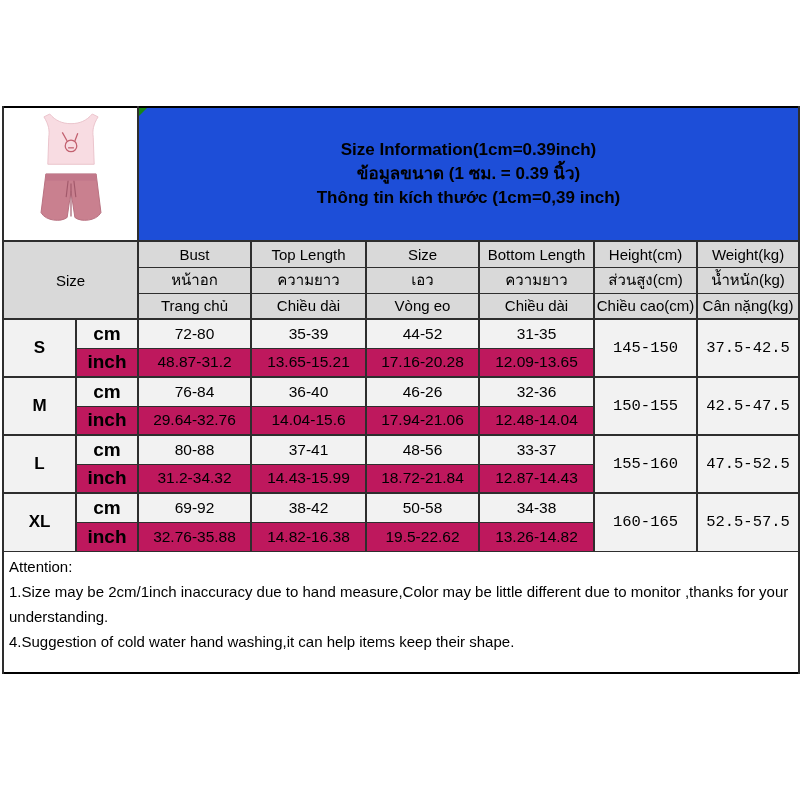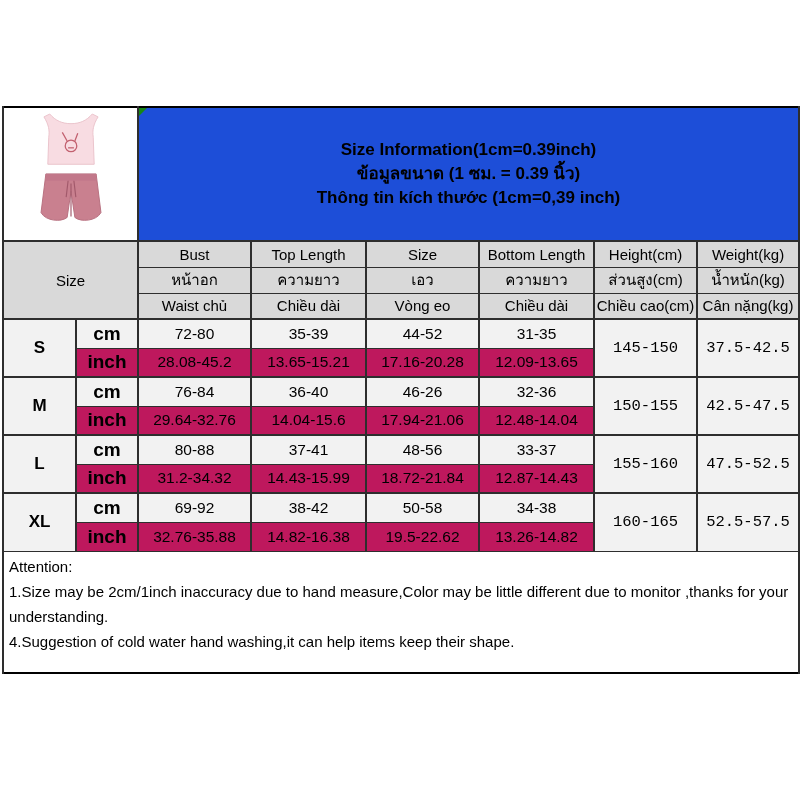--- a/index.html
+++ b/index.html
@@ -106,41 +106,41 @@
       </tr>
       <tr class="hdr">
         <td>หน้าอก</td>
         <td>ความยาว</td>
         <td>เอว</td>
         <td>ความยาว</td>
         <td>ส่วนสูง(cm)</td>
         <td>น้ำหนัก(kg)</td>
       </tr>
       <tr class="hdr">
-        <td>Waist chủ</td>
+        <td>Trang chủ</td>
         <td>Chiều dài</td>
         <td>Vòng eo</td>
         <td>Chiều dài</td>
         <td>Chiều cao(cm)</td>
         <td>Cân nặng(kg)</td>
       </tr>
 
       <tr class="data cm-row group-start">
         <td class="size-cell" rowspan="2">S</td>
         <td class="unit">cm</td>
         <td>72-80</td>
         <td>35-39</td>
         <td>44-52</td>
         <td>31-35</td>
         <td class="hw" rowspan="2">145-150</td>
         <td class="hw" rowspan="2">37.5-42.5</td>
       </tr>
       <tr class="data inch-row">
         <td class="unit">inch</td>
-        <td>28.08-45.2</td>
+        <td>48.87-31.2</td>
         <td>13.65-15.21</td>
         <td>17.16-20.28</td>
         <td>12.09-13.65</td>
       </tr>
 
       <tr class="data cm-row group-start">
         <td class="size-cell" rowspan="2">M</td>
         <td class="unit">cm</td>
         <td>76-84</td>
         <td>36-40</td>

